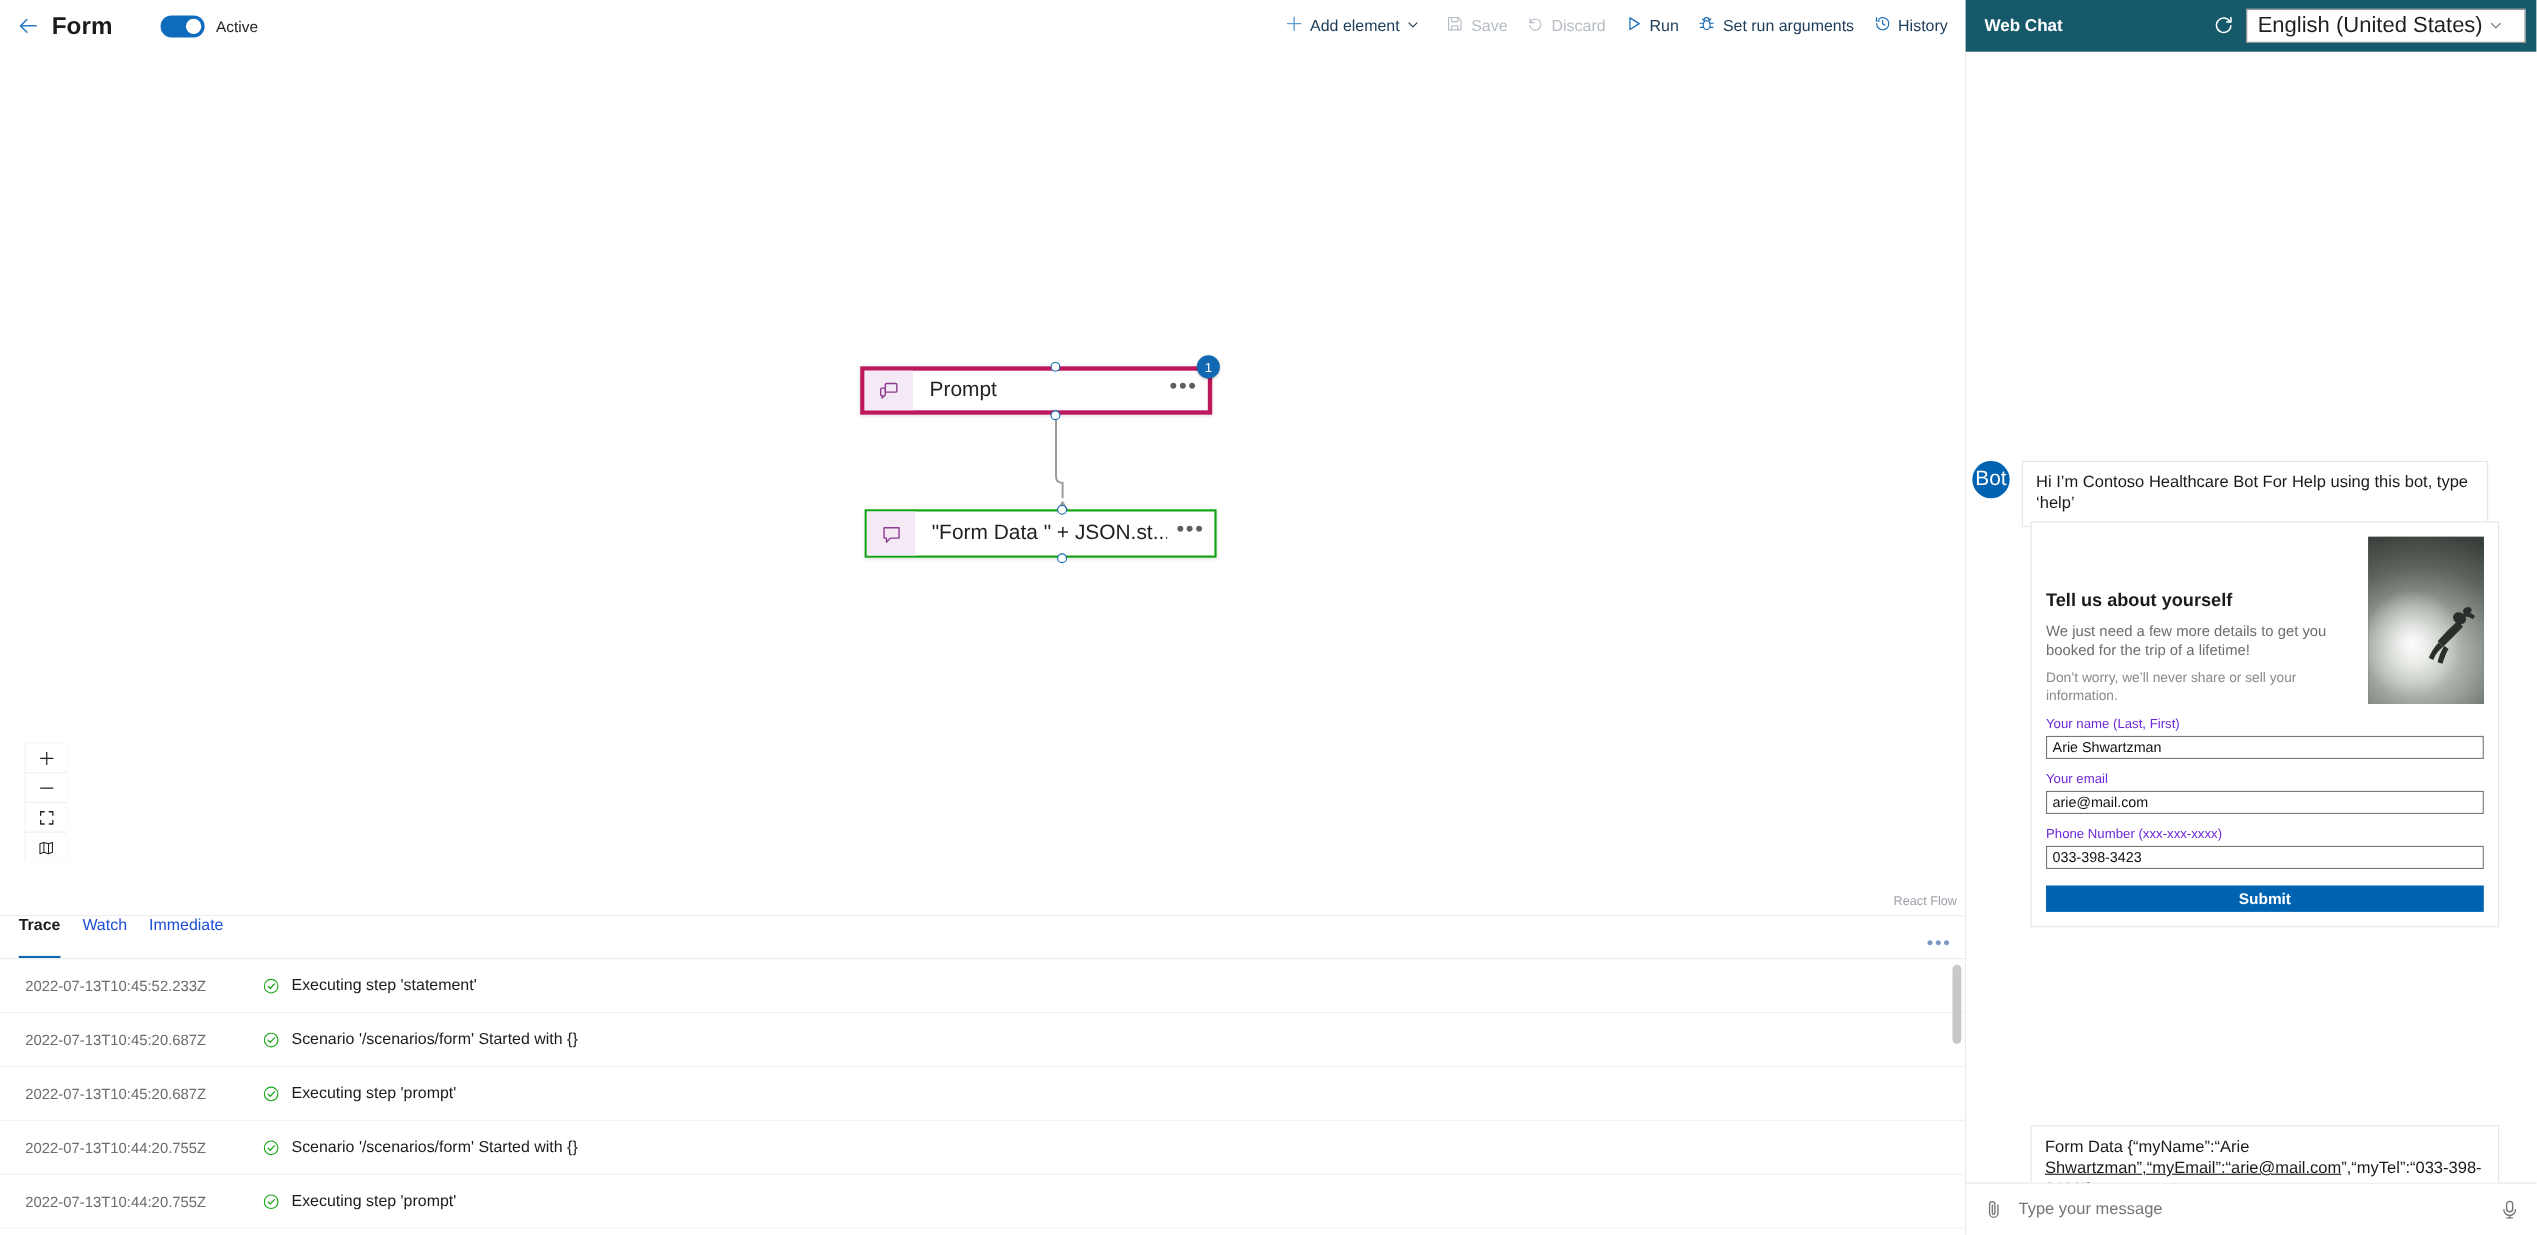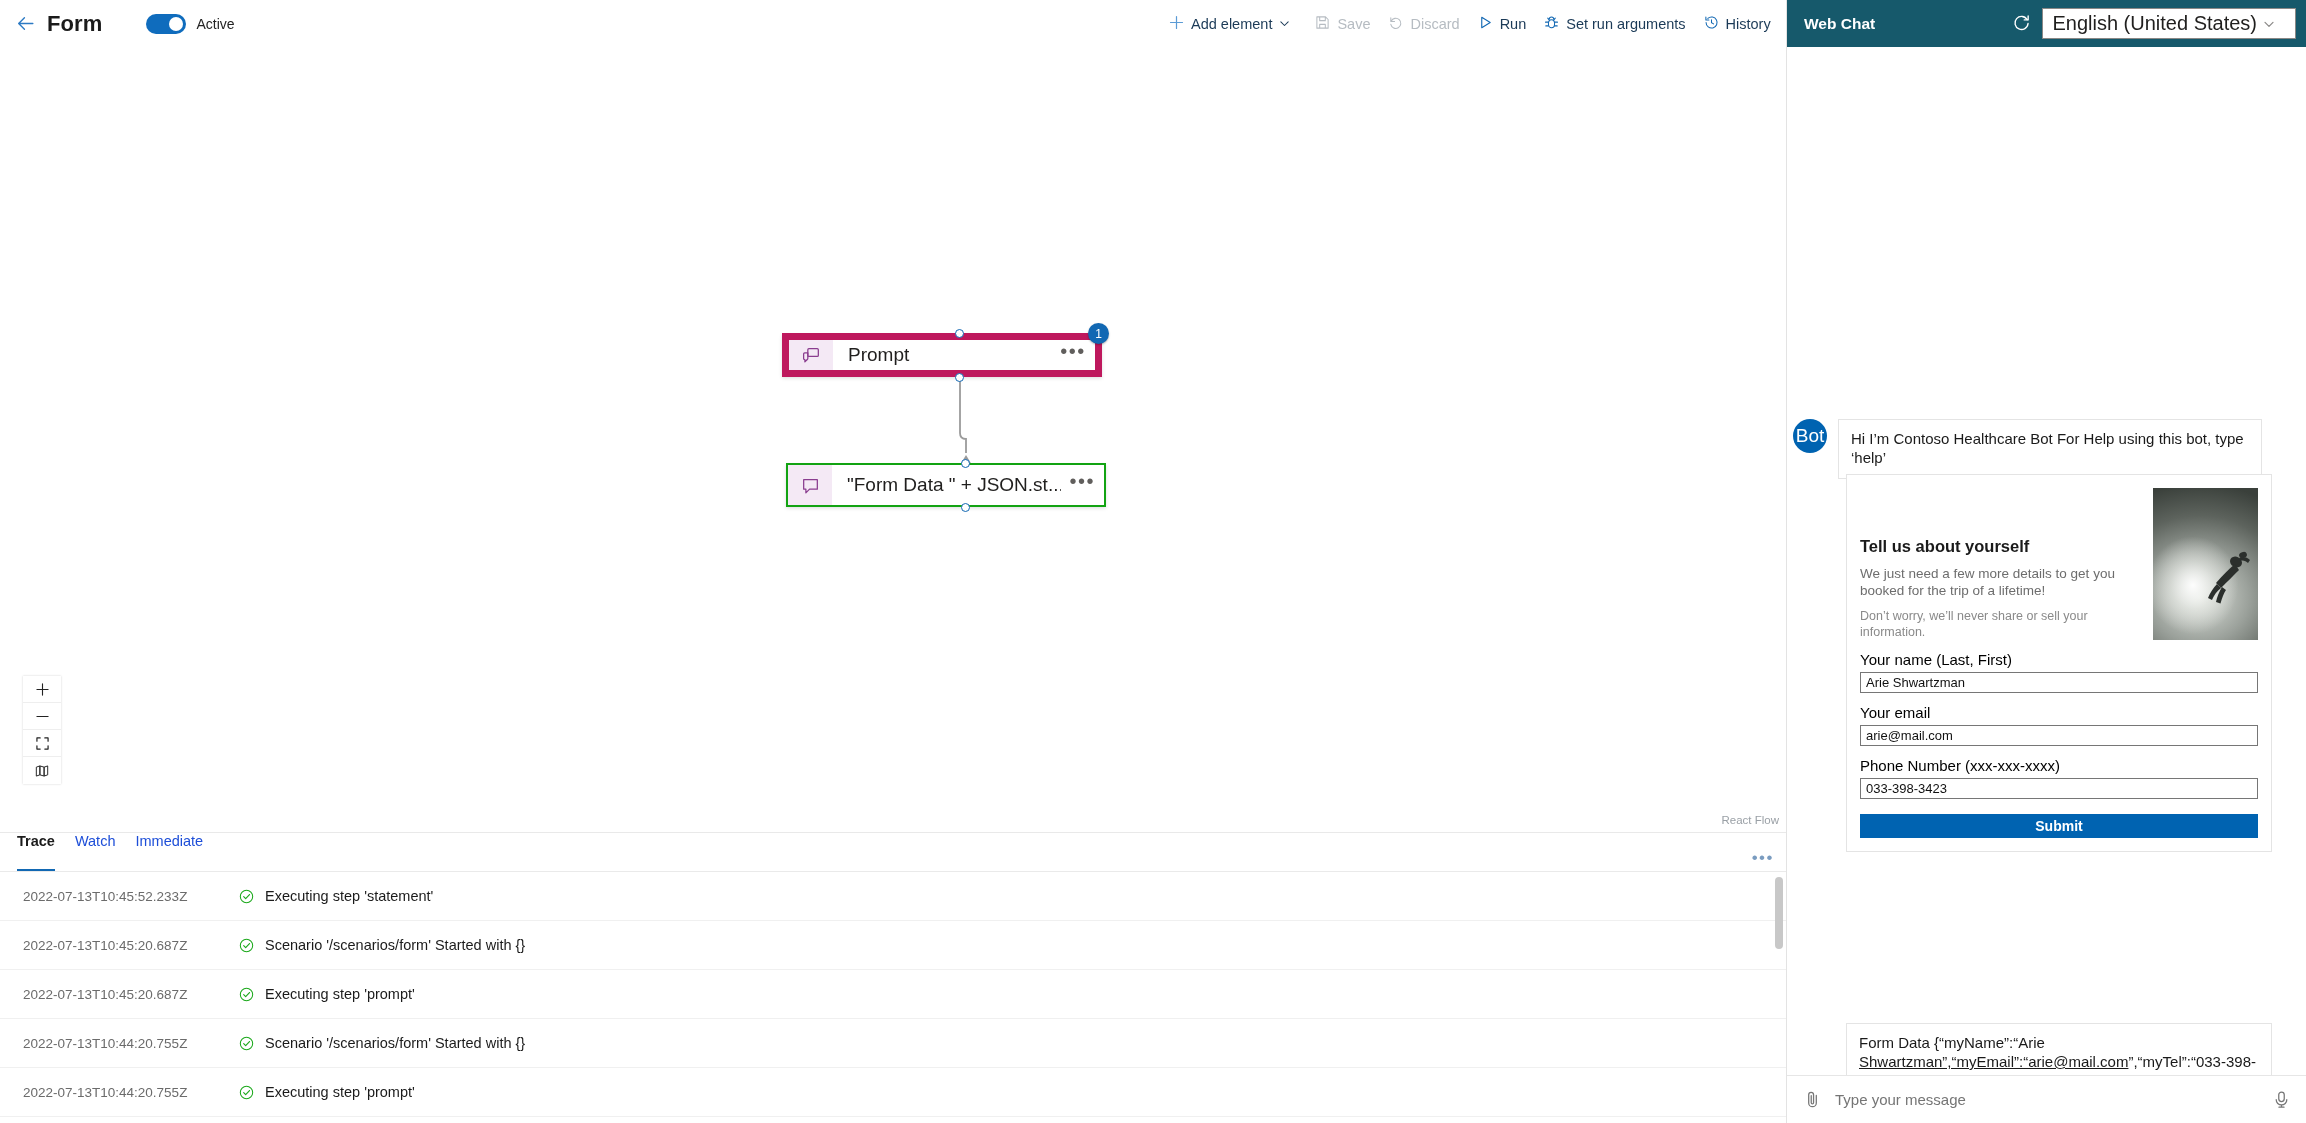--- a/index.html
+++ b/index.html
@@ -30,21 +30,21 @@
   .tb-item .chev { margin-left: 7px; margin-right: 0; }
 
   
   .canvas { position: relative; flex: 1 1 auto; background: #fff; border-bottom: 1px solid #e9e9e9; overflow: hidden; }
 
   .node { position: absolute; background: #fff; display: flex; align-items: center; height: 44px; }
   .node .ico { width: 44px; height: 100%; background: #f4e9f5; display: flex; align-items: center; justify-content: center; flex: 0 0 44px; }
   .node .lbl { flex: 1 1 auto; font-size: 19px; color: #201f1e; padding-left: 15px; white-space: nowrap; overflow: hidden; }
   .node .dots { width: 44px; text-align: center; font-size: 20px; color: #605e5c; letter-spacing: 1.5px; line-height: 10px; cursor: pointer; padding-bottom: 8px; }
 
-  #node-prompt { left: 782px; top: 286px; width: 320px; border: 7px solid #be185d; box-shadow: 0 1.6px 3.6px rgba(0,0,0,.13); }
+  #node-prompt { left: 782px; top: 286px; width: 320px; border: 4px solid #be185d; box-shadow: 0 1.6px 3.6px rgba(0,0,0,.13); }
   #node-stmt   { left: 786px; top: 416px; width: 320px; border: 2px solid #12a312; box-shadow: 0 1.6px 3.6px rgba(0,0,0,.13); }
 
   .handle { position: absolute; width: 9px; height: 9px; border-radius: 50%; background: #fff; border: 1.6px solid #1268b3; z-index: 5; }
   .badge { position: absolute; width: 21px; height: 21px; border-radius: 50%; background: #1268b3; color: #fff; font-size: 12px;
            display: flex; align-items: center; justify-content: center; box-shadow: 0 1px 2px rgba(0,0,0,.3); z-index: 7; }
 
   .edge { position: absolute; left: 0; top: 0; width: 100%; height: 100%; pointer-events: none; }
 
   .zoomctl { position: absolute; left: 23px; bottom: 48px; width: 38px; background: #fff; box-shadow: 0 0 2px rgba(0,0,0,.18); }
   .zoomctl div { height: 27px; display: flex; align-items: center; justify-content: center; border-bottom: 1px solid #eee; cursor: pointer; color: #222; }
@@ -92,21 +92,21 @@
   .card-txt { flex: 1 1 auto; padding-right: 10px; }
   .card-h { font-size: 16.5px; font-weight: bold; color: #1a1a1a; margin-bottom: 9px; }
   .card-p1 { font-size: 13.5px; line-height: 17px; color: #6d6d6d; margin-bottom: 9px; }
   .card-p2 { font-size: 12.5px; line-height: 16px; color: #8a8a8a; }
   .card-img { width: 105px; height: 152px; flex: 0 0 105px; position: relative; overflow: hidden;
      background:
        radial-gradient(ellipse 62% 46% at 38% 64%, rgba(255,255,255,.97) 0%, rgba(238,240,236,.55) 34%, rgba(120,126,120,0) 70%),
        radial-gradient(ellipse 120% 75% at 44% 72%, #dfe3dd 0%, #9aa09a 40%, #5d635d 72%, #3a403b 100%),
        linear-gradient(#2e332f, #454b45); }
   .diver { position: absolute; left: 52px; top: 58px; width: 48px; height: 60px; }
-  .card-lbl { font-size: 15px; color: #000000; margin: 11px 0 4px 0; }
+  .card-lbl { font-size: 12px; color: #6d28d9; margin: 11px 0 4px 0; }
   .card-in { width: 100%; height: 21px; border: 1px solid #767676; font-size: 13px; color: #111; padding: 0 5px; font-family: "Liberation Sans", sans-serif; outline: none; background: #fff; }
   .card-btn { margin: 15px -13px 0 -13px; height: 24px; background: #0063b1; color: #fff; font-size: 14px; font-weight: bold; display: flex; align-items: center; justify-content: center; cursor: pointer; }
   .card-btnwrap { padding: 0 13px 13px 13px; }
 
   .resp { position: absolute; left: 59px; top: 976px; width: 426px; border: 1px solid #e4e4e4; background: #fff; padding: 9px 12px 10px 12px; font-size: 15px; line-height: 19px; color: #1a1a1a; word-break: break-word; }
   .resp a { color: #1a1a1a; text-decoration: underline; }
 </style>
 </head>
 <body>
 

